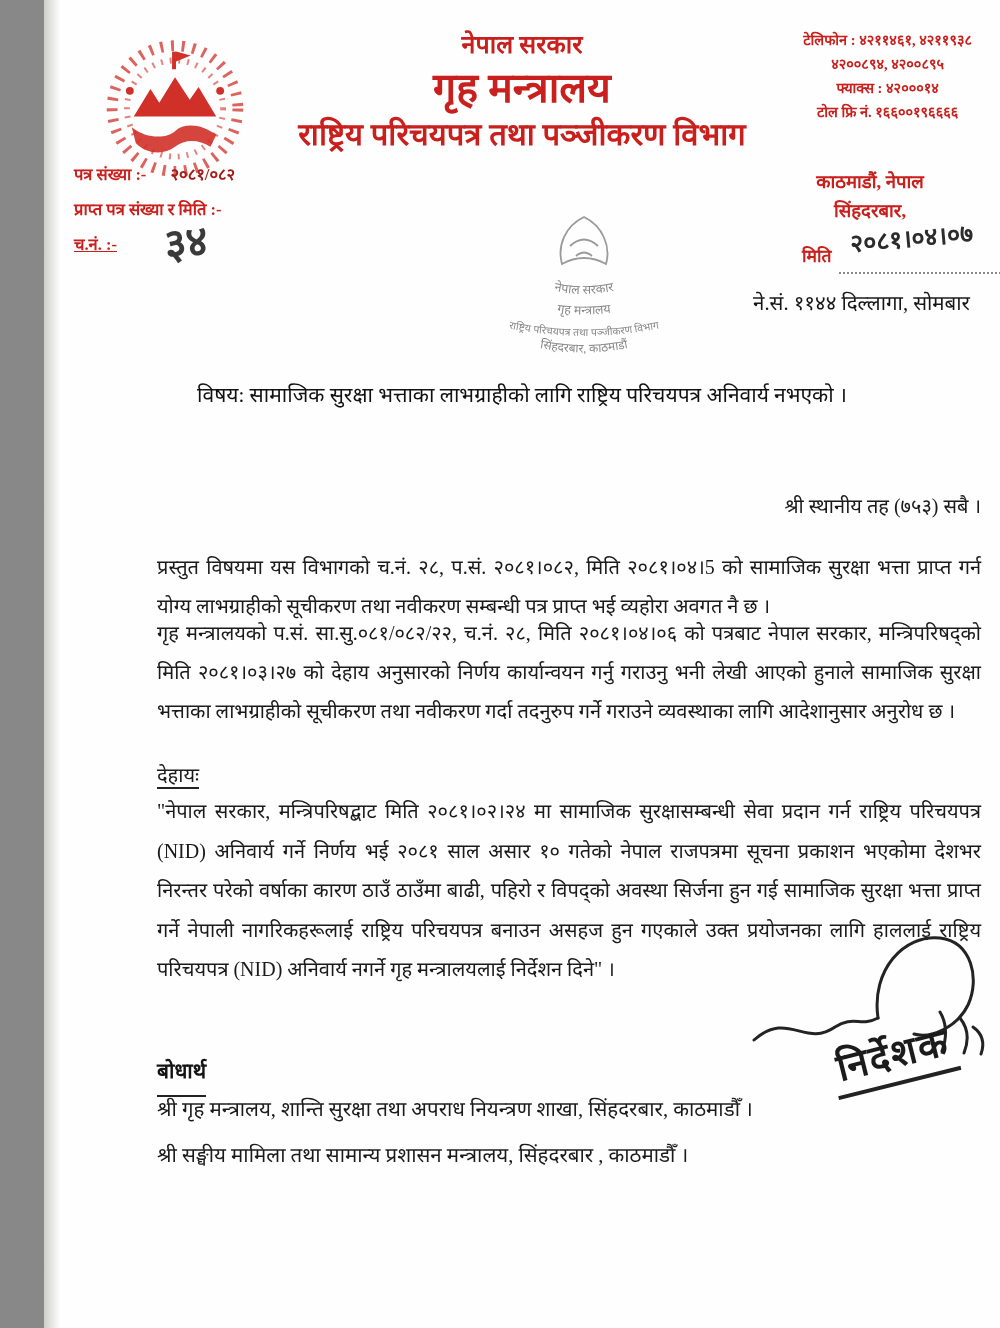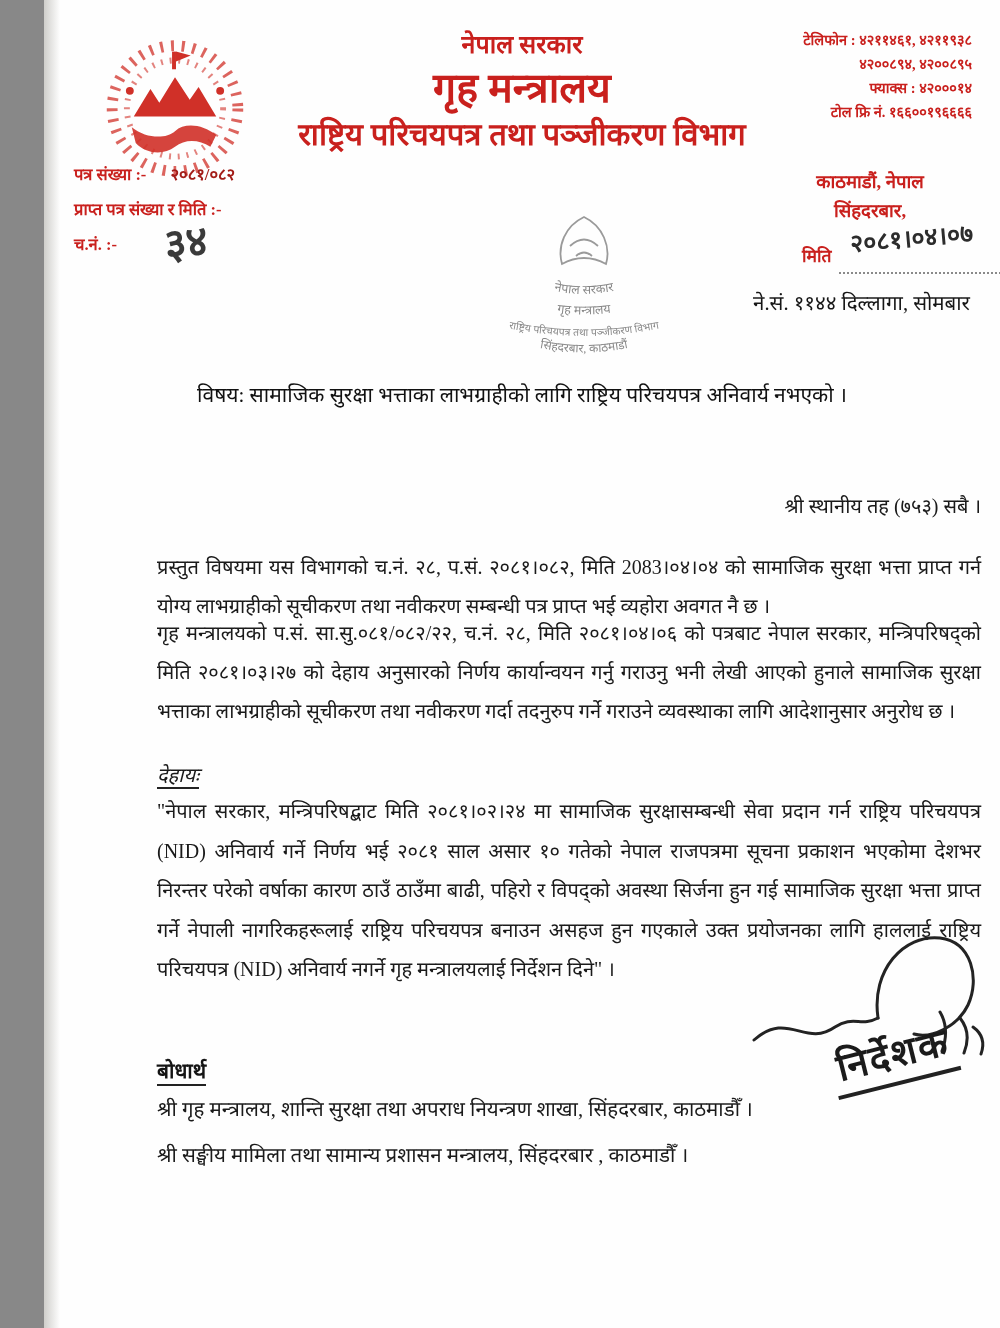--- a/index.html
+++ b/index.html
@@ -20,21 +20,21 @@
     content:"";position:absolute;left:0;top:0;bottom:0;width:16px;
     background:linear-gradient(90deg,rgba(150,148,140,.45),rgba(255,255,255,0));
     pointer-events:none;
   }
   .abs{position:absolute;}
 
   
   .gov-title{top:26px;left:0;right:0;text-align:center;font-size:25px;font-weight:bold;color:var(--red);}
   .ministry {top:58px;left:0;right:0;text-align:center;font-size:41px;font-weight:bold;color:var(--red);}
   .dept     {top:112px;left:0;right:0;text-align:center;font-size:31px;font-weight:bold;color:var(--red);}
-  .contact{top:28px;right:28px;text-align:right;color:var(--red);font-weight:bold;
+  .contact{top:28px;right:28px;text-align:center;color:var(--red);font-weight:bold;
            font-size:14.5px;line-height:24px;}
   .emblem-svg{left:52px;top:30px;width:158px;height:162px;}
 
   
   .ref{left:30px;color:var(--red);font-weight:bold;font-size:16.5px;white-space:nowrap;}
   .ref .val{color:var(--dark-red);margin-left:20px;}
   .hand{font-family:"DejaVu Sans",sans-serif;color:#3a3a3a;}
   .hand-chano{left:120px;top:212px;font-size:42px;transform:rotate(-7deg);font-weight:bold;}
 
   
@@ -50,33 +50,33 @@
   .ns-date{top:288px;right:30px;font-size:20.5px;color:#161616;text-align:right;}
 
   
   .subject{top:380px;left:0;right:0;text-align:center;font-size:21px;font-weight:normal;color:#111;}
 
   
   .body-txt{left:113px;width:824px;font-size:20px;line-height:39px;text-align:justify;color:#1a1a1a;}
   .salutation{top:487px;text-align:right;}
   .para1{top:548px;}
   .para2{top:614px;}
-  .dehaya{top:756px;text-align:left;font-style:italic;}
+  .dehaya{top:756px;text-align:left;}
   .dehaya span{border-bottom:2px solid #222;padding-bottom:1px;}
   .quote{top:792px;line-height:39.5px;}
 
   
   .sig-svg{left:698px;top:926px;width:278px;height:152px;}
   .director{left:788px;top:1042px;transform:rotate(-14deg);transform-origin:left center;
             font-size:38px;font-weight:bold;letter-spacing:2px;color:#1b1b1b;
             border-bottom:4px solid #222;padding:0 6px 3px 6px;}
 
   
   .cc-head{left:113px;top:1056px;font-size:21px;font-weight:bold;color:#141414;}
-  .cc-head span{border-bottom:2.5px solid #222;padding-bottom:1px;}
+  .cc-head span{border-bottom:2.5px solid #222;padding-bottom:12px;}
   .cc-line1{left:113px;top:1094px;font-size:20.5px;color:#1a1a1a;}
   .cc-line2{left:113px;top:1140px;font-size:20.5px;color:#1a1a1a;}
 </style>
 </head>
 <body>
 
 <div class="page">
 
   <svg class="abs emblem-svg" viewBox="0 0 160 165" aria-hidden="true">
     <g fill="none" stroke="#d03028">
@@ -104,21 +104,21 @@
     <div>टोल फ्रि नं. १६६००१९६६६६</div>
   </div>
 
   <div class="abs ref" style="top:162px;text-align:center;">
     <span>पत्र संख्या :-</span>
     <span class="val">२०८१/०८२</span>
   </div>
   <div class="abs ref" style="top:197px;">
     <span>प्राप्त पत्र संख्या र मिति :-</span>
   </div>
-  <div class="abs ref" style="top:232px;">
+  <div class="abs ref" style="top:232px;text-decoration:underline;">
     <span>च.नं. :-</span>
   </div>
   <div class="abs hand hand-chano">३४</div>
 
   <svg class="abs stamp-svg" viewBox="0 0 238 152" aria-hidden="true">
     <defs>
       <path id="arc1" d="M 76 76 Q 117 88 158 76"></path>
       <path id="arc2" d="M 62 95 Q 117 110 172 95"></path>
       <path id="arc3" d="M 14 110 Q 117 138 220 110"></path>
       <path id="arc4" d="M 54 131 Q 117 150 180 131"></path>
@@ -141,21 +141,21 @@
     <div>सिंहदरबार,</div>
   </div>
   <div class="abs miti-label">मिति</div>
   <div class="abs hand miti-value">२०८१।०४।०७</div>
   <div class="abs miti-line"></div>
   <div class="abs ns-date">ने.सं. ११४४ दिल्लागा, सोमबार</div>
 
   <div class="abs subject">विषय: सामाजिक सुरक्षा भत्ताका लाभग्राहीको लागि राष्ट्रिय परिचयपत्र अनिवार्य नभएको ।</div>
 
   <div class="abs body-txt salutation">श्री स्थानीय तह (७५३) सबै ।</div>
-  <div class="abs body-txt para1">प्रस्तुत विषयमा यस विभागको च.नं. २८, प.सं. २०८१।०८२, मिति 2083।०४।०४ को सामाजिक सुरक्षा भत्ता प्राप्त गर्न योग्य लाभग्राहीको सूचीकरण तथा नवीकरण सम्बन्धी पत्र प्राप्त भई व्यहोरा अवगत नै छ ।</div>
+  <div class="abs body-txt para1">प्रस्तुत विषयमा यस विभागको च.नं. २८, प.सं. २०८१।०८२, मिति २०८१।०४।5 को सामाजिक सुरक्षा भत्ता प्राप्त गर्न योग्य लाभग्राहीको सूचीकरण तथा नवीकरण सम्बन्धी पत्र प्राप्त भई व्यहोरा अवगत नै छ ।</div>
   <div class="abs body-txt para2">गृह मन्त्रालयको प.सं. सा.सु.०८१/०८२/२२, च.नं. २८, मिति २०८१।०४।०६ को पत्रबाट नेपाल सरकार, मन्त्रिपरिषद्को मिति २०८१।०३।२७ को देहाय अनुसारको निर्णय कार्यान्वयन गर्नु गराउनु भनी लेखी आएको हुनाले सामाजिक सुरक्षा भत्ताका लाभग्राहीको सूचीकरण तथा नवीकरण गर्दा तदनुरुप गर्ने गराउने व्यवस्थाका लागि आदेशानुसार अनुरोध छ ।</div>
   <div class="abs body-txt dehaya"><span>देहायः</span></div>
   <div class="abs body-txt quote">"नेपाल सरकार, मन्त्रिपरिषद्बाट मिति २०८१।०२।२४ मा सामाजिक सुरक्षासम्बन्धी सेवा प्रदान गर्न राष्ट्रिय परिचयपत्र (NID) अनिवार्य गर्ने निर्णय भई २०८१ साल असार १० गतेको नेपाल राजपत्रमा सूचना प्रकाशन भएकोमा देशभर निरन्तर परेको वर्षाका कारण ठाउँ ठाउँमा बाढी, पहिरो र विपद्को अवस्था सिर्जना हुन गई सामाजिक सुरक्षा भत्ता प्राप्त गर्ने नेपाली नागरिकहरूलाई राष्ट्रिय परिचयपत्र बनाउन असहज हुन गएकाले उक्त प्रयोजनका लागि हाललाई राष्ट्रिय परिचयपत्र (NID) अनिवार्य नगर्ने गृह मन्त्रालयलाई निर्देशन दिने" ।</div>
 
   <svg class="abs sig-svg" viewBox="0 0 278 152" aria-hidden="true">
     <g fill="none" stroke="#232323" stroke-width="3" stroke-linecap="round">
       <path d="M 12 114 C 46 84 63 122 93 101 C 111 89 119 101 136 92"></path>
       <path d="M 136 92 C 129 44 162 8 198 12 C 230 16 238 53 226 79 C 216 100 190 113 172 108"></path>
       <path d="M 198 86 q 10 17 2 39"></path>
       <path d="M 218 92 q 12 15 4 35"></path>

